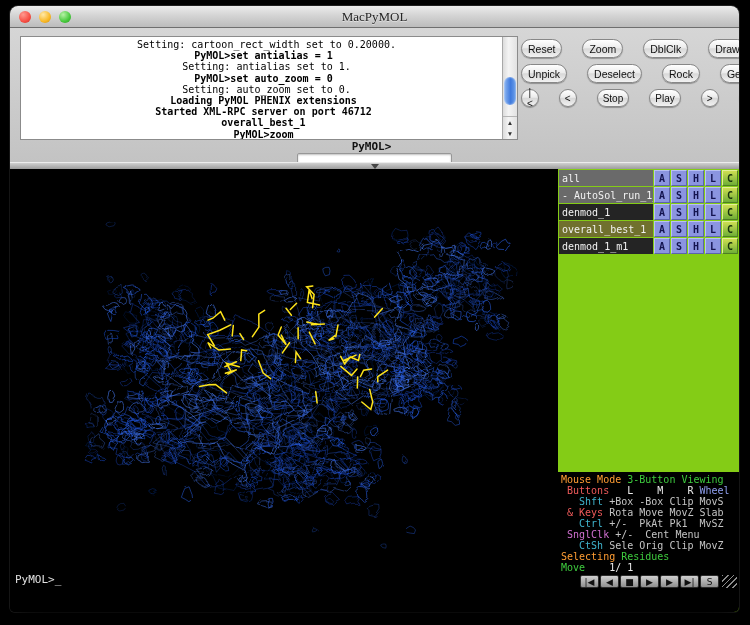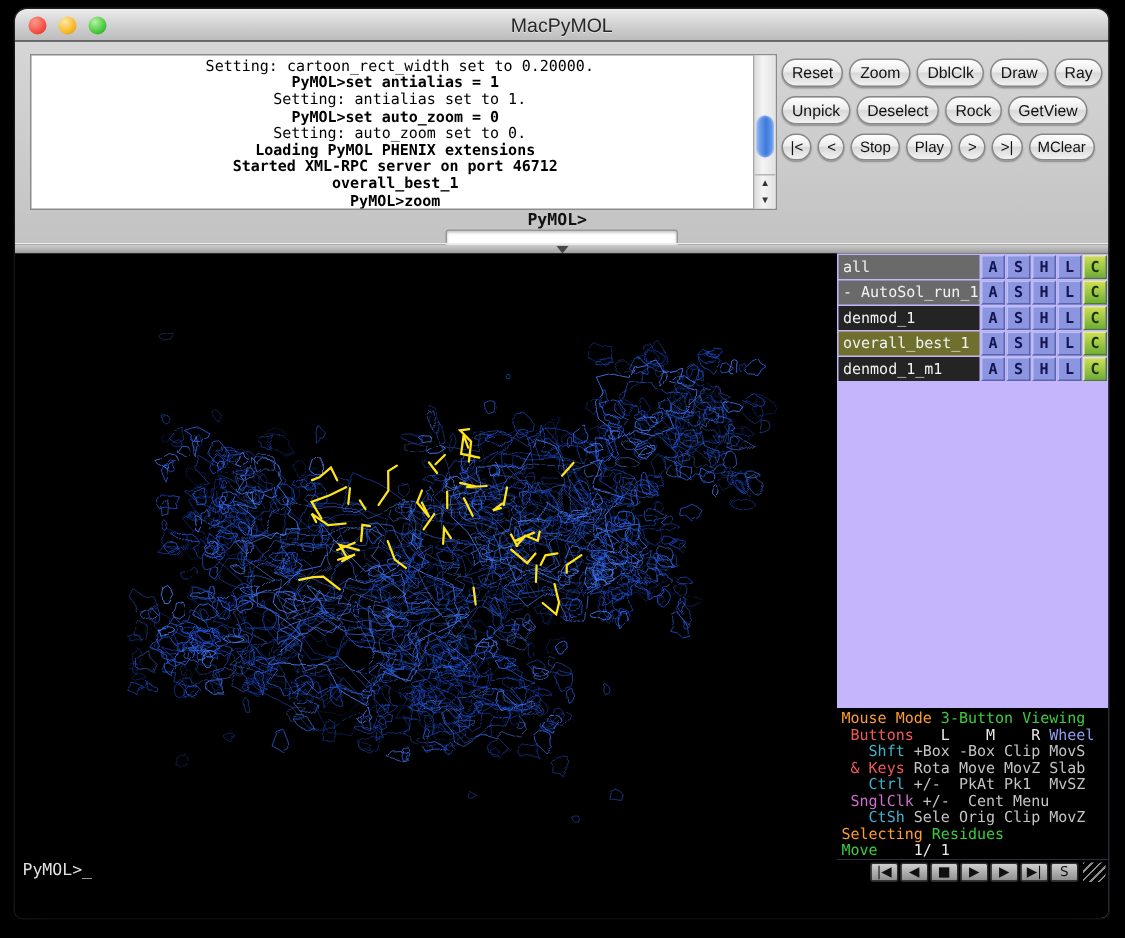--- a/index.html
+++ b/index.html
@@ -10,56 +10,56 @@
     border-radius:8px 8px 5px 5px;box-shadow:0 14px 30px rgba(0,0,0,.85),0 0 0 1px rgba(60,60,60,.6);
     display:flex;flex-direction:column;overflow:hidden;}
 
   .titlebar{height:22px;flex:none;background:linear-gradient(#ececec,#d4d4d4 45%,#bcbcbc);
     border-bottom:1px solid #6f6f6f;position:relative;display:flex;align-items:center;justify-content:center;}
   .lights{position:absolute;left:9px;top:5px;display:flex;gap:8px;}
   .light{width:12px;height:12px;border-radius:50%;}
   .light.red{background:radial-gradient(circle at 35% 30%,#ff9a8f,#f74f44 60%,#c63027);}
   .light.yellow{background:radial-gradient(circle at 35% 30%,#ffe9a8,#f9b825 60%,#c98d17);}
   .light.green{background:radial-gradient(circle at 35% 30%,#b6f2a5,#47c93c 60%,#2d9a26);}
-  .title{font-size:13px;color:#262626;text-shadow:0 1px 0 rgba(255,255,255,.5);}
+  .title{font-size:13px;color:#262626;text-shadow:0 1px 0 rgba(255,255,255,.5);font-family:Liberation Serif, serif;}
 
   .upper-pane{height:134px;flex:none;background:linear-gradient(#d6d6d6,#c3c3c3);position:relative;}
   .console-wrap{position:absolute;left:10px;top:8px;width:498px;height:104px;border:1px solid #8b8b8b;background:#fff;display:flex;}
   .console{flex:1;overflow:hidden;padding:2px 0 0 4px;font:10px/11.2px "DejaVu Sans Mono",monospace;color:#000;}
   .console-line{white-space:pre;text-align:center;}
   .console-line.bold{font-weight:bold;}
   .scrollbar{width:15px;flex:none;position:relative;background:linear-gradient(90deg,#dcdcdc,#f4f4f4 40%,#e2e2e2);border-left:1px solid #a8a8a8;}
   .sb-thumb{position:absolute;left:1px;right:1px;top:40px;height:28px;border-radius:7px;
     background:linear-gradient(90deg,#8cb6f2,#3e79dd 55%,#6ea1ea);box-shadow:inset 0 0 2px rgba(255,255,255,.8);}
   .sb-arrows{position:absolute;bottom:0;left:0;right:0;border-top:1px solid #b5b5b5;}
   .sb-arrow{height:11px;font-size:6.5px;color:#333;display:flex;align-items:center;justify-content:center;}
 
   .btn-panel{position:absolute;left:511px;right:6px;top:11px;display:flex;flex-direction:column;gap:6px;}
-  .btn-row{display:flex;gap:4px;}
+  .btn-row{display:flex;gap:20px;}
   .aqua-btn{height:19px;border:1px solid #878787;border-radius:10px;
     background:linear-gradient(#ffffff,#ececec 45%,#d8d8d8 52%,#f2f2f2);
     box-shadow:0 1px 1px rgba(0,0,0,.3);font:10.5px "Liberation Sans",sans-serif;color:#111;
     padding:0 6px;display:inline-flex;align-items:center;justify-content:center;cursor:default;}
   .btn-row.small .aqua-btn{font-size:10px;padding:0 5px;height:18px;}
 
   .prompt-row{position:absolute;left:8px;right:8px;top:112px;height:18px;display:flex;align-items:center;flex-direction:column;}
   .prompt-label{font:bold 11px "DejaVu Sans Mono",monospace;color:#111;margin-right:6px;}
   .prompt-input{flex:1;height:15px;border:1px solid #979797;border-radius:2px;background:#fff;
     box-shadow:inset 0 1px 2px rgba(0,0,0,.25);font:11px "DejaVu Sans Mono",monospace;padding:0 3px;outline:none;}
 
   .splitter{height:7px;flex:none;background:linear-gradient(#d0d0d0,#9c9c9c);border-top:1px solid #ececec;position:relative;}
   .splitter-knob{position:absolute;left:50%;top:1px;margin-left:-4px;width:0;height:0;
     border-left:4px solid transparent;border-right:4px solid transparent;border-top:5px solid #474747;}
 
   .main{flex:1;display:flex;min-height:0;}
   .viewport{flex:1;position:relative;background:#000;overflow:hidden;}
   .viewport svg{position:absolute;inset:0;width:100%;height:100%;}
   .vp-prompt{position:absolute;left:5px;bottom:26px;font:11px "DejaVu Sans Mono",monospace;color:#e0e0e0;}
 
-  .sidebar{width:181px;flex:none;background:#c4b5fd;display:flex;flex-direction:column;}
+  .sidebar{width:181px;flex:none;background:#84cc16;display:flex;flex-direction:column;}
   .obj-list{padding-top:1px;}
   .obj-row{display:flex;height:16px;margin:0 1px 1px 1px;gap:1px;font:10px "DejaVu Sans Mono",monospace;}
   .obj-name{flex:1;color:#f2f2f2;display:flex;align-items:center;padding-left:3px;white-space:pre;overflow:hidden;}
   .obj-name.enabled{background:#6a6a6a;}
   .obj-name.disabled{background:#242424;}
   .obj-name.selected{background:#70702e;}
   .obj-btn{width:16px;flex:none;display:flex;align-items:center;justify-content:center;color:#141450;font-weight:bold;
     background:#8b95e0;border:1px solid;border-color:#b9c1f2 #5c64ab #5c64ab #b9c1f2;}
   .obj-btn.c{background:linear-gradient(180deg,#cede52,#6fae36);color:#17330f;border-color:#e4f096 #4e7e22 #4e7e22 #e4f096;}
 

